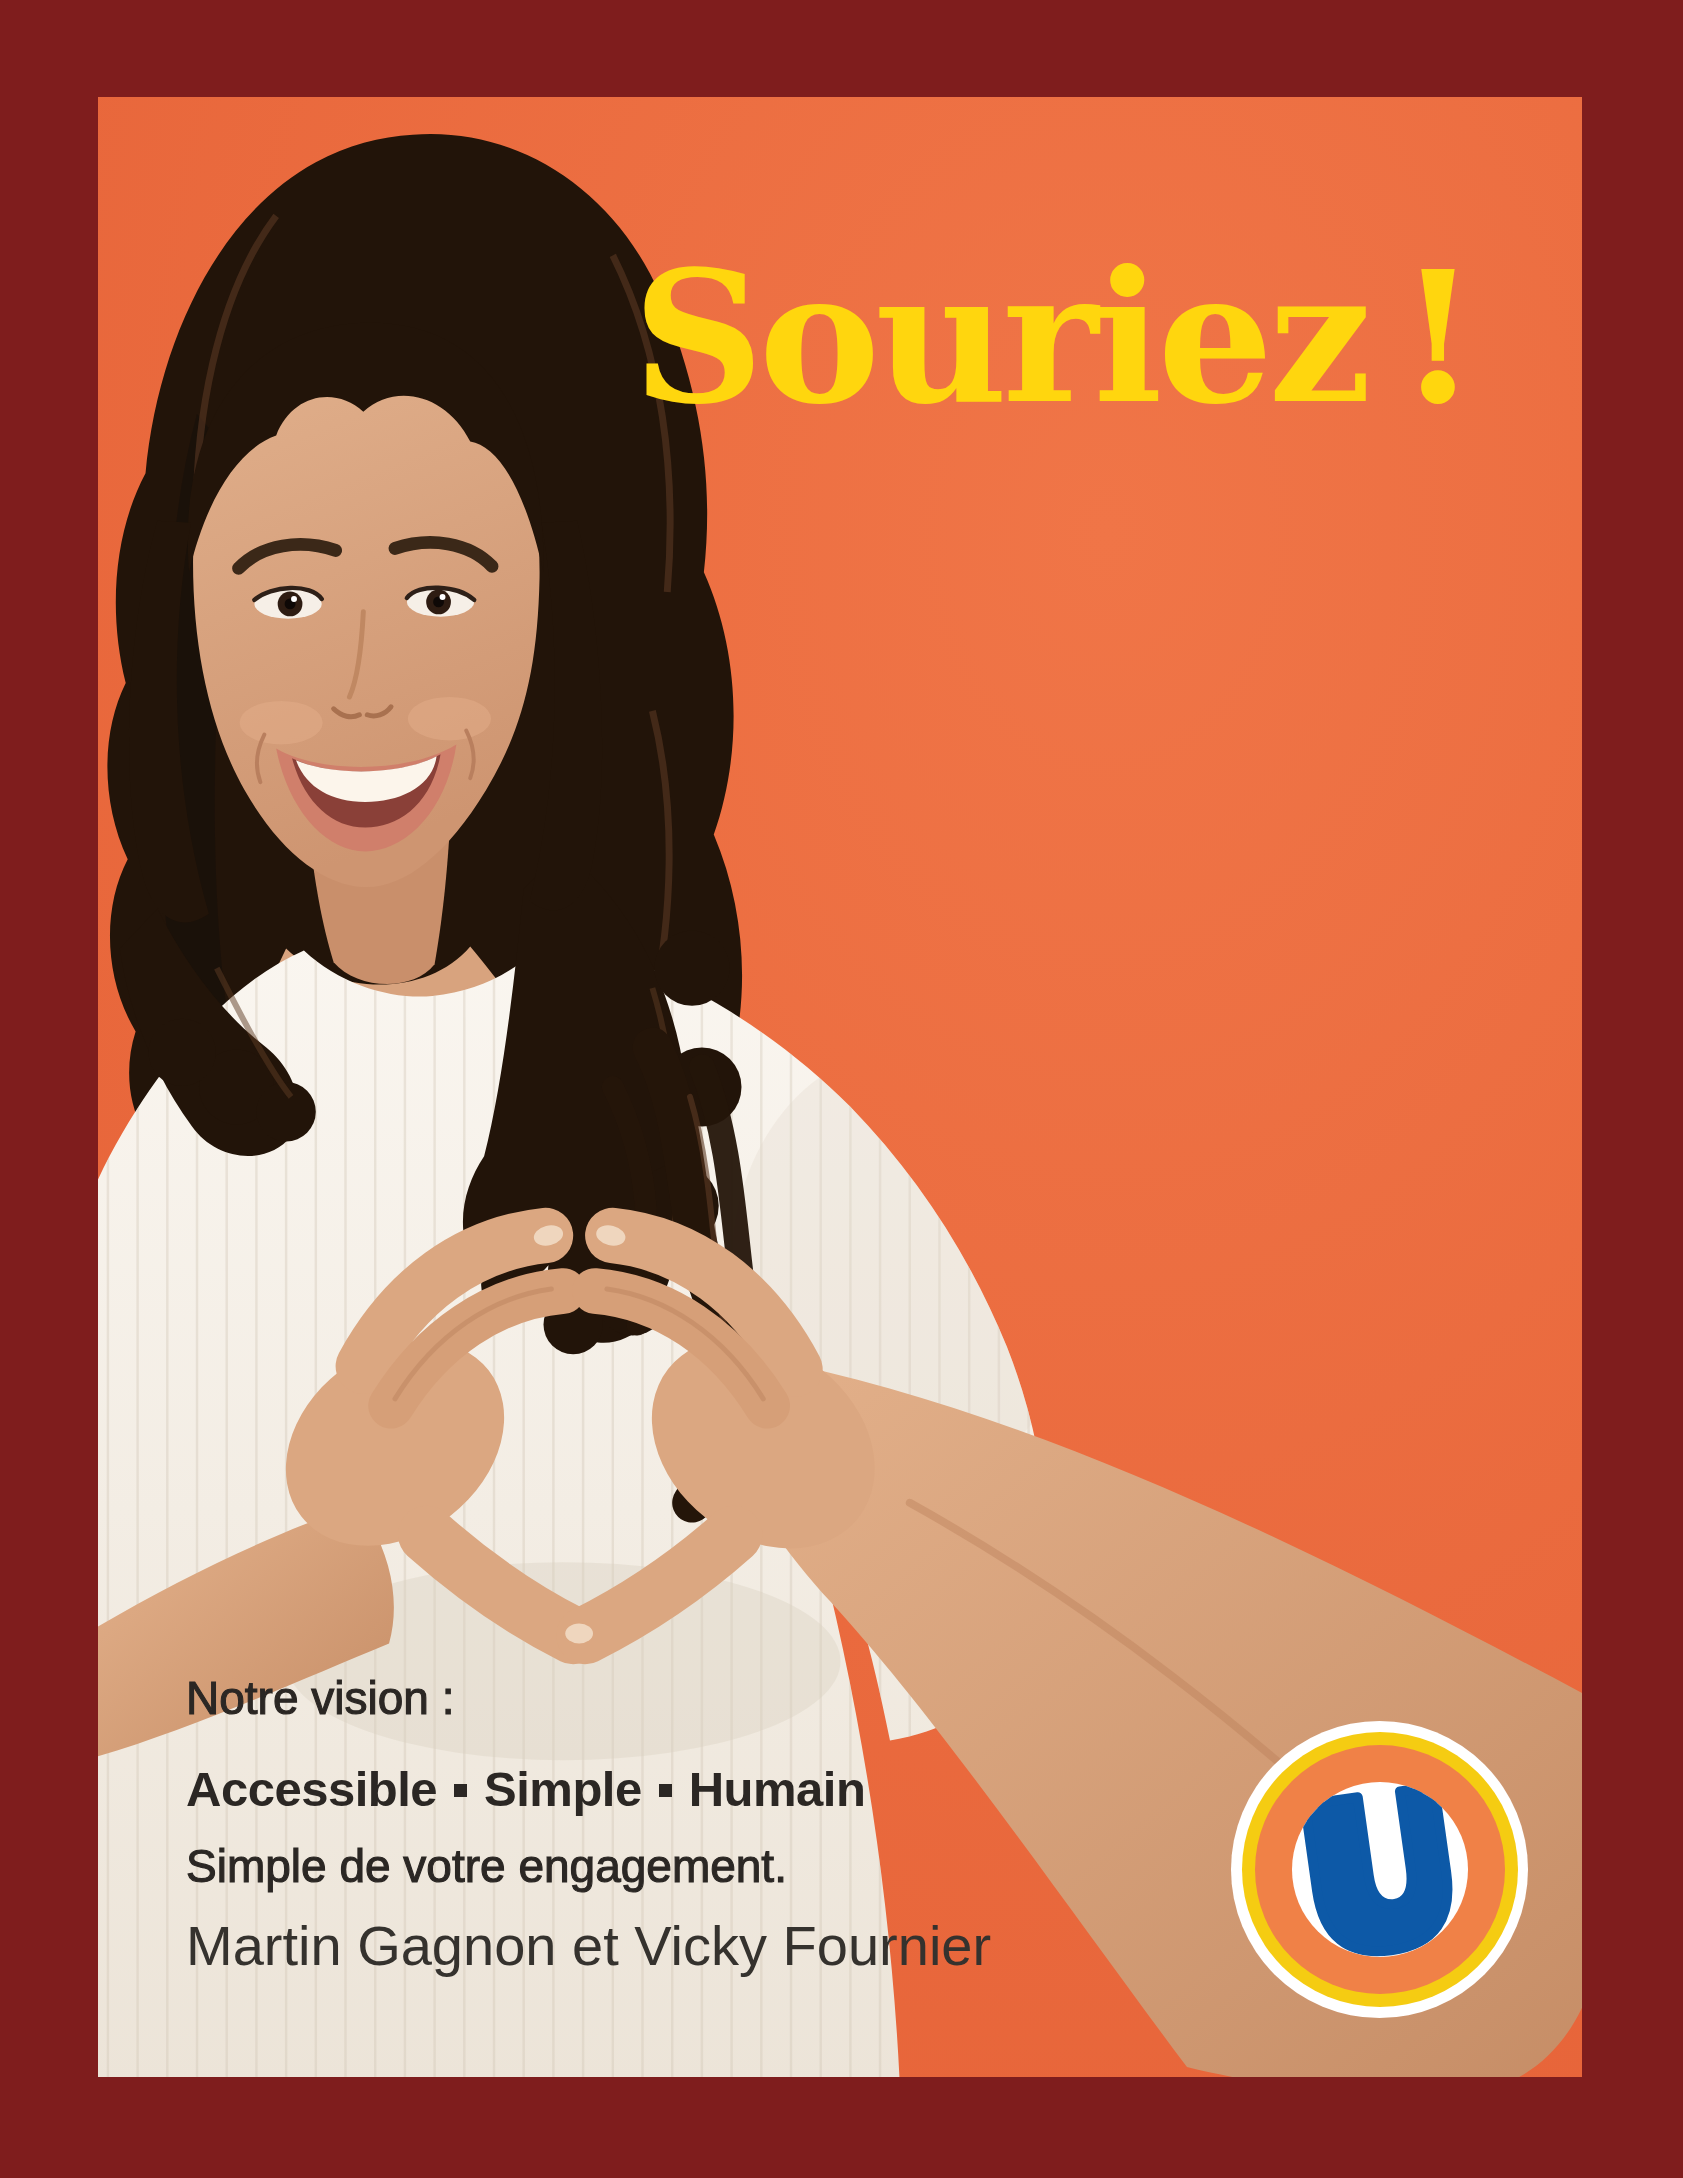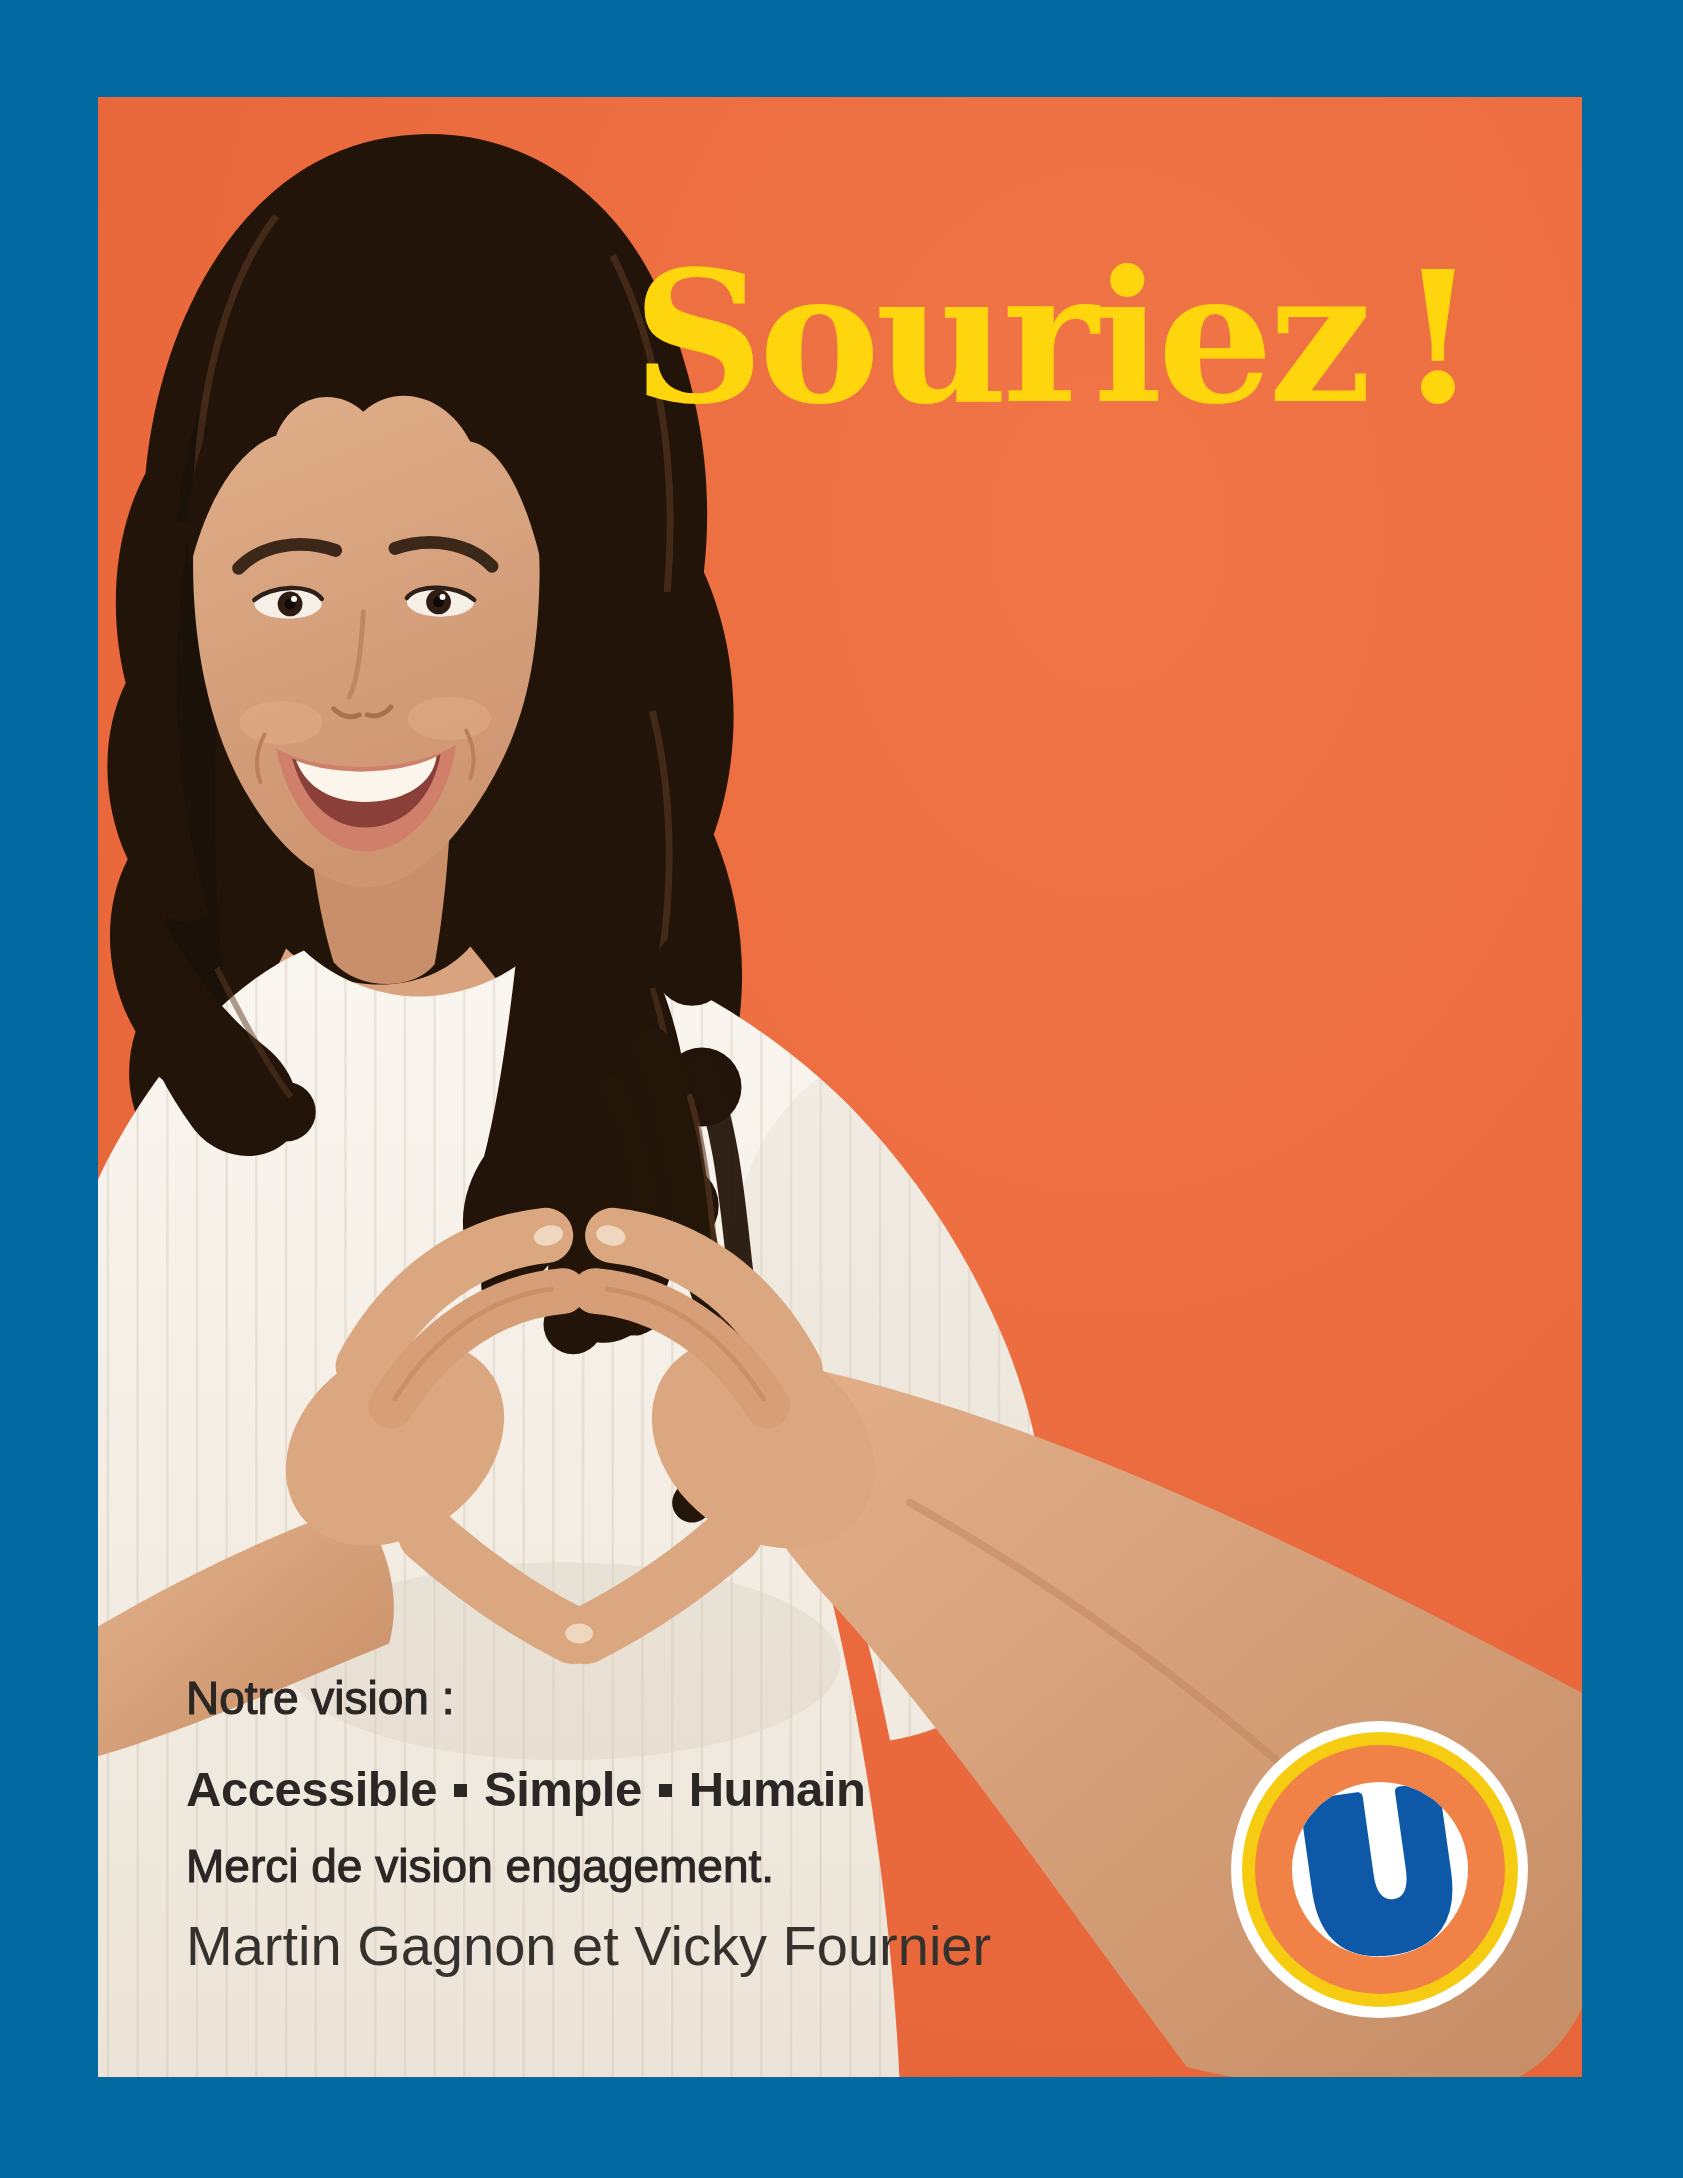--- a/index.html
+++ b/index.html
@@ -1,17 +1,17 @@
 <!DOCTYPE html>
 <html><head>
 <meta charset="utf-8">
 <style>
   html,body{margin:0;padding:0;background:#ffffff;}
   body{width:1683px;height:2178px;position:relative;font-family:"Liberation Sans",sans-serif;}
-  .poster-page{position:absolute;inset:0;background:#0369a1;text-decoration:underline;}
+  .poster-page{position:absolute;inset:0;background:#7f1d1d;text-decoration:underline;}
   .poster-content{
     position:absolute;left:98px;top:97px;width:1484px;height:1980px;
     background:#EB6A3C;overflow:hidden;
   }
   .photo-svg{position:absolute;left:0;top:0;width:1484px;height:1980px;display:block;}
 
   .headline{
     position:absolute;top:149px;right:109px;
     font-family:"DejaVu Serif",serif;font-weight:700;
     font-size:182px;line-height:1;letter-spacing:-5px;
@@ -194,21 +194,21 @@
       </g>
     </svg>
 
     <div class="headline">Souriez !</div>
 
 
     <div class="vision-heading">Notre vision :</div>
     <div class="vision-values">
       <span>Accessible</span><span class="sep-bullet"></span><span>Simple</span><span class="sep-bullet"></span><span>Humain</span>
     </div>
-    <div class="vision-thanks">Merci de vision engagement.</div>
+    <div class="vision-thanks">Simple de votre engagement.</div>
     <div class="vision-signature">Martin Gagnon et Vicky Fournier</div>
 
     <div class="brand-logo">
       <div class="ring-yellow">
         <div class="ring-orange">
           <div class="logo-inner">
             <svg viewBox="-89 -89 178 178">
               <path d="M -66,-76 H -12 V 4 Q -12,36 10,36 Q 31,36 31,2 V -76 H 66 V 12 Q 66,82 0,82 Q -66,82 -66,12 Z" fill="#0D59A7" stroke="#0D59A7" stroke-width="10" stroke-linejoin="round" transform="rotate(-8)"></path>
             </svg>
           </div>

